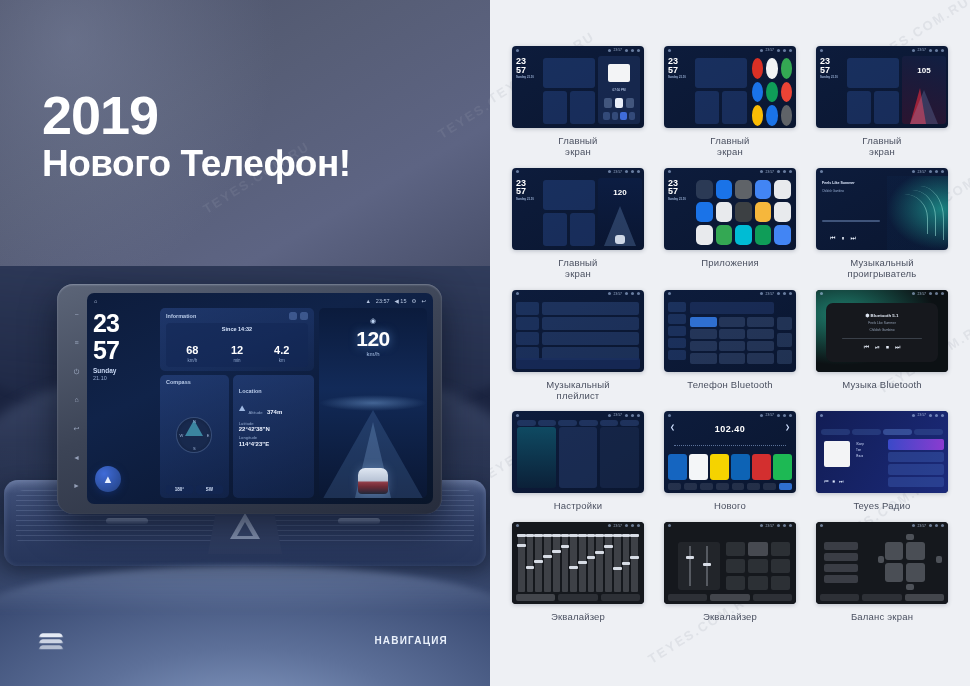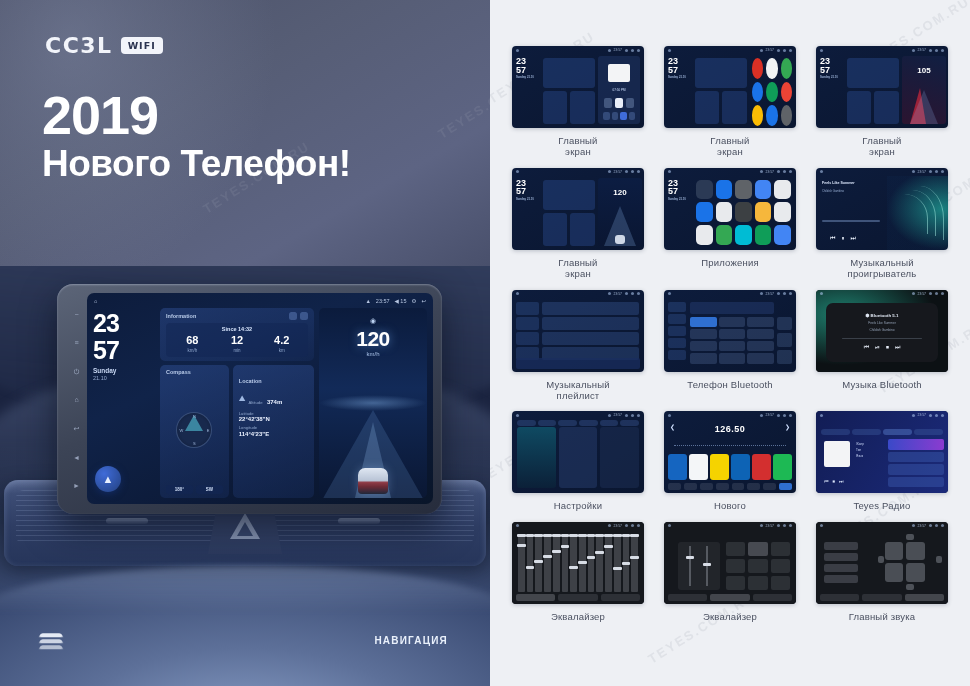--- a/index.html
+++ b/index.html
@@ -150,21 +150,21 @@
     border-radius:5px; padding:4px 6px;
   }
   .card-h { display:flex; align-items:center; }
   .card-t { color:#b9cbe9; font-size:5.5px; font-weight:600; }
   .card-h .sp { flex:1; }
   .chip { width:8px;height:8px;border-radius:2.5px;background:rgba(125,160,225,.35); margin-left:3px; }
   .inner {
     margin-top:3px; background: rgba(18,38,84,.55); border-radius:4px; padding:3px 4px 4px;
   }
   .since { color:#d6e4fb; font-size:5.5px; font-weight:700; text-align:center; }
-  .stats { display:flex; margin-top:3px; }
+  .stats { display:flex; margin-top:13px; }
   .stat { flex:1; text-align:center; }
   .stat b { display:block; color:#fff; font-size:11px; font-weight:800; line-height:1; }
   .stat s { display:block; color:#8fa6cc; font-size:4.5px; text-decoration:none; margin-top:1.5px; }
 
   .row2 { display:flex; gap:4px; flex:1; }
   .compass { flex:.82; display:flex; flex-direction:column; }
   .cdial {
     flex:1; display:flex; align-items:center; justify-content:center; position:relative; margin-top:2px;
   }
   .dial {
@@ -330,24 +330,20 @@
 
   <section class="hero">
     <div class="hero-glow"></div>
 
     <div class="hero-wm wm1">TEYES.COM.RU</div>
     <div class="hero-wm wm2">TEYES.COM.RU</div>
     <div class="hero-wm wm3">TEYES.COM.RU</div>
     <div class="hero-wm wm4">TEYES.COM.RU</div>
     <div class="hero-wm wm5">TEYES.COM.RU</div>
 
-    <div class="logo-row">
-      <span class="logo-text">CC3L</span>
-      <span class="logo-badge">WIFI</span>
-    </div>
 
     <div class="hero-head">
       <div class="hero-year">2019</div>
       <div class="hero-l2">Нового Телефон!</div>
     </div>
 
     <div class="car">
       <div class="car-bg"></div>
       <div class="windshield"></div>
       <div class="car-dashtop"></div>
@@ -802,21 +798,21 @@
           <div class="thumb t-blue">
             <div class="t-bar">
               <span class="d"></span>
               <span class="sp"></span>
   <span class="d"></span>
               <span class="tm">23:57</span>
               <span class="d"></span>
               <span class="d"></span>
               <span class="d"></span>
             </div>
-            <div class="t-freq">126.50</div>
+            <div class="t-freq">102.40</div>
      <div style="position:absolute;left:6px;top:12px;color:#cfe0ff;font-size:6px">❮</div>
      <div style="position:absolute;right:6px;top:12px;color:#cfe0ff;font-size:6px">❯</div>
      <div style="position:absolute;left:10px;right:10px;top:30px;height:5px;border-bottom:1px dotted rgba(170,200,250,.5)"></div>
      <div class="t-tiles">
               <span style="background:#1565c0"></span>
               <span style="background:#f4f6f8"></span>
               <span style="background:#f5d300"></span>
               <span style="background:#0d63b5"></span>
               <span style="background:#d32f2f"></span>
               <span style="background:#1db954"></span>
@@ -992,17 +988,17 @@
      <div style="position:absolute;left:68%;top:12px;width:8px;height:6px;background:rgba(210,215,225,.3);border-radius:2px"></div>
      <div style="position:absolute;left:68%;bottom:14px;width:8px;height:6px;background:rgba(210,215,225,.3);border-radius:2px"></div>
      <div style="position:absolute;left:47%;top:42%;width:6px;height:7px;background:rgba(210,215,225,.3);border-radius:2px"></div>
      <div style="position:absolute;right:6px;top:42%;width:6px;height:7px;background:rgba(210,215,225,.3);border-radius:2px"></div>
      <div class="t-foot">
               <span></span>
               <span></span>
               <span style="background:rgba(230,235,245,.22)"></span>
             </div>
           </div>
-     <div class="cap">Главный звука</div>
+     <div class="cap">Баланс экран</div>
         </div>
       </div>
   </section>
 </div>
 
 </body></html>

